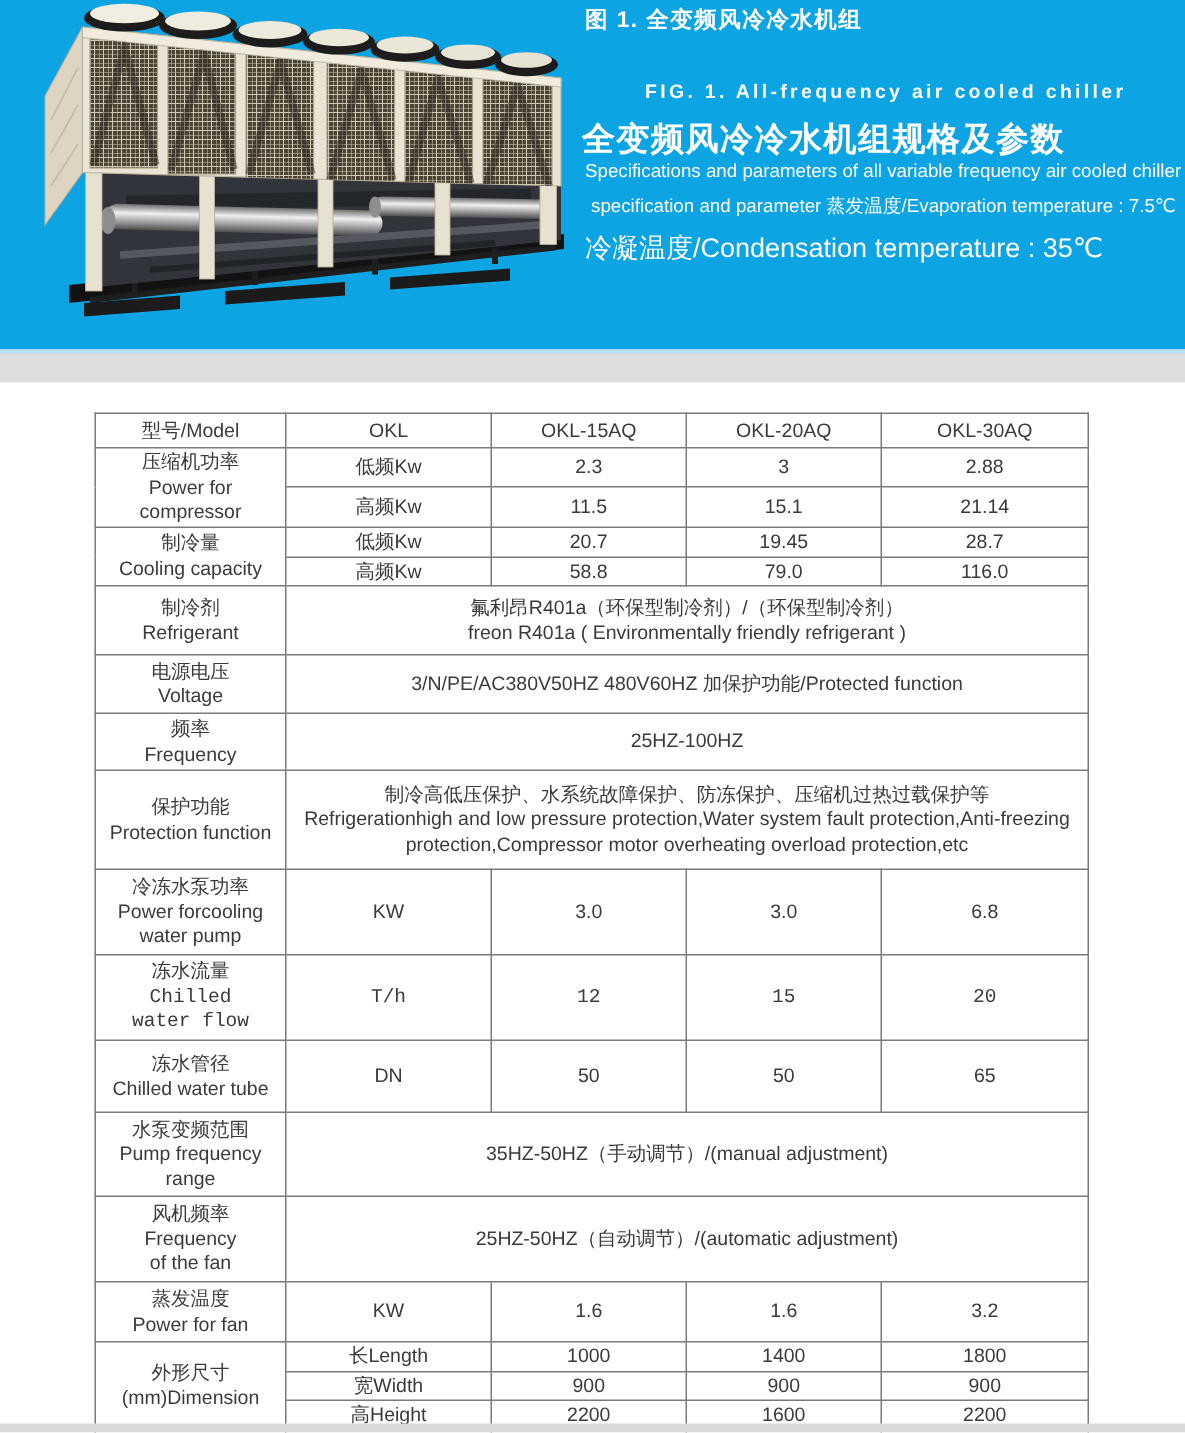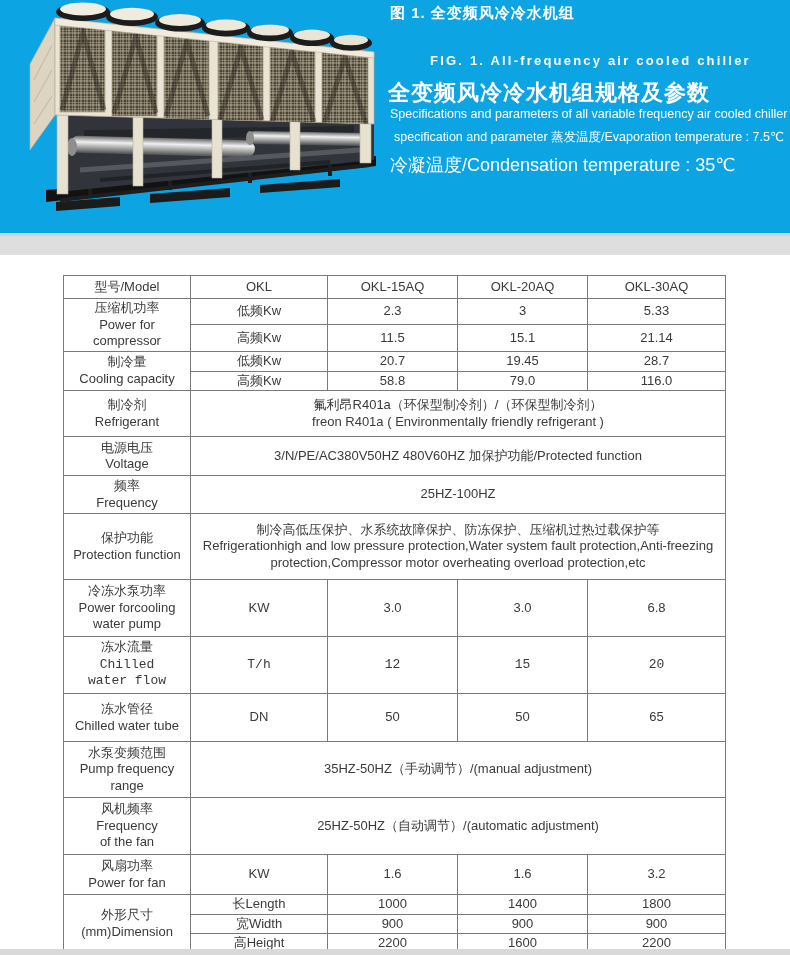--- a/index.html
+++ b/index.html
@@ -204,21 +204,21 @@
           <td>
             <div>低频Kw</div>
           </td>
           <td>
             <div>2.3</div>
           </td>
           <td>
             <div>3</div>
           </td>
           <td>
-            <div>5.33</div>
+            <div>2.88</div>
           </td>
         </tr>
         <tr style="height: 17px;">
           <td>
             <div>高频Kw</div>
           </td>
           <td>
             <div>11.5</div>
           </td>
           <td>
@@ -369,21 +369,21 @@
             <div>风机频率</div>
             <div>Frequency</div>
             <div>of the fan</div>
           </td>
           <td colspan="4">
             <div>25HZ-50HZ（自动调节）/(automatic adjustment)</div>
           </td>
         </tr>
         <tr style="height: 40px;">
           <td>
-            <div>风扇功率</div>
+            <div>蒸发温度</div>
             <div>Power for fan</div>
           </td>
           <td>
             <div>KW</div>
           </td>
           <td>
             <div>1.6</div>
           </td>
           <td>
             <div>1.6</div>

